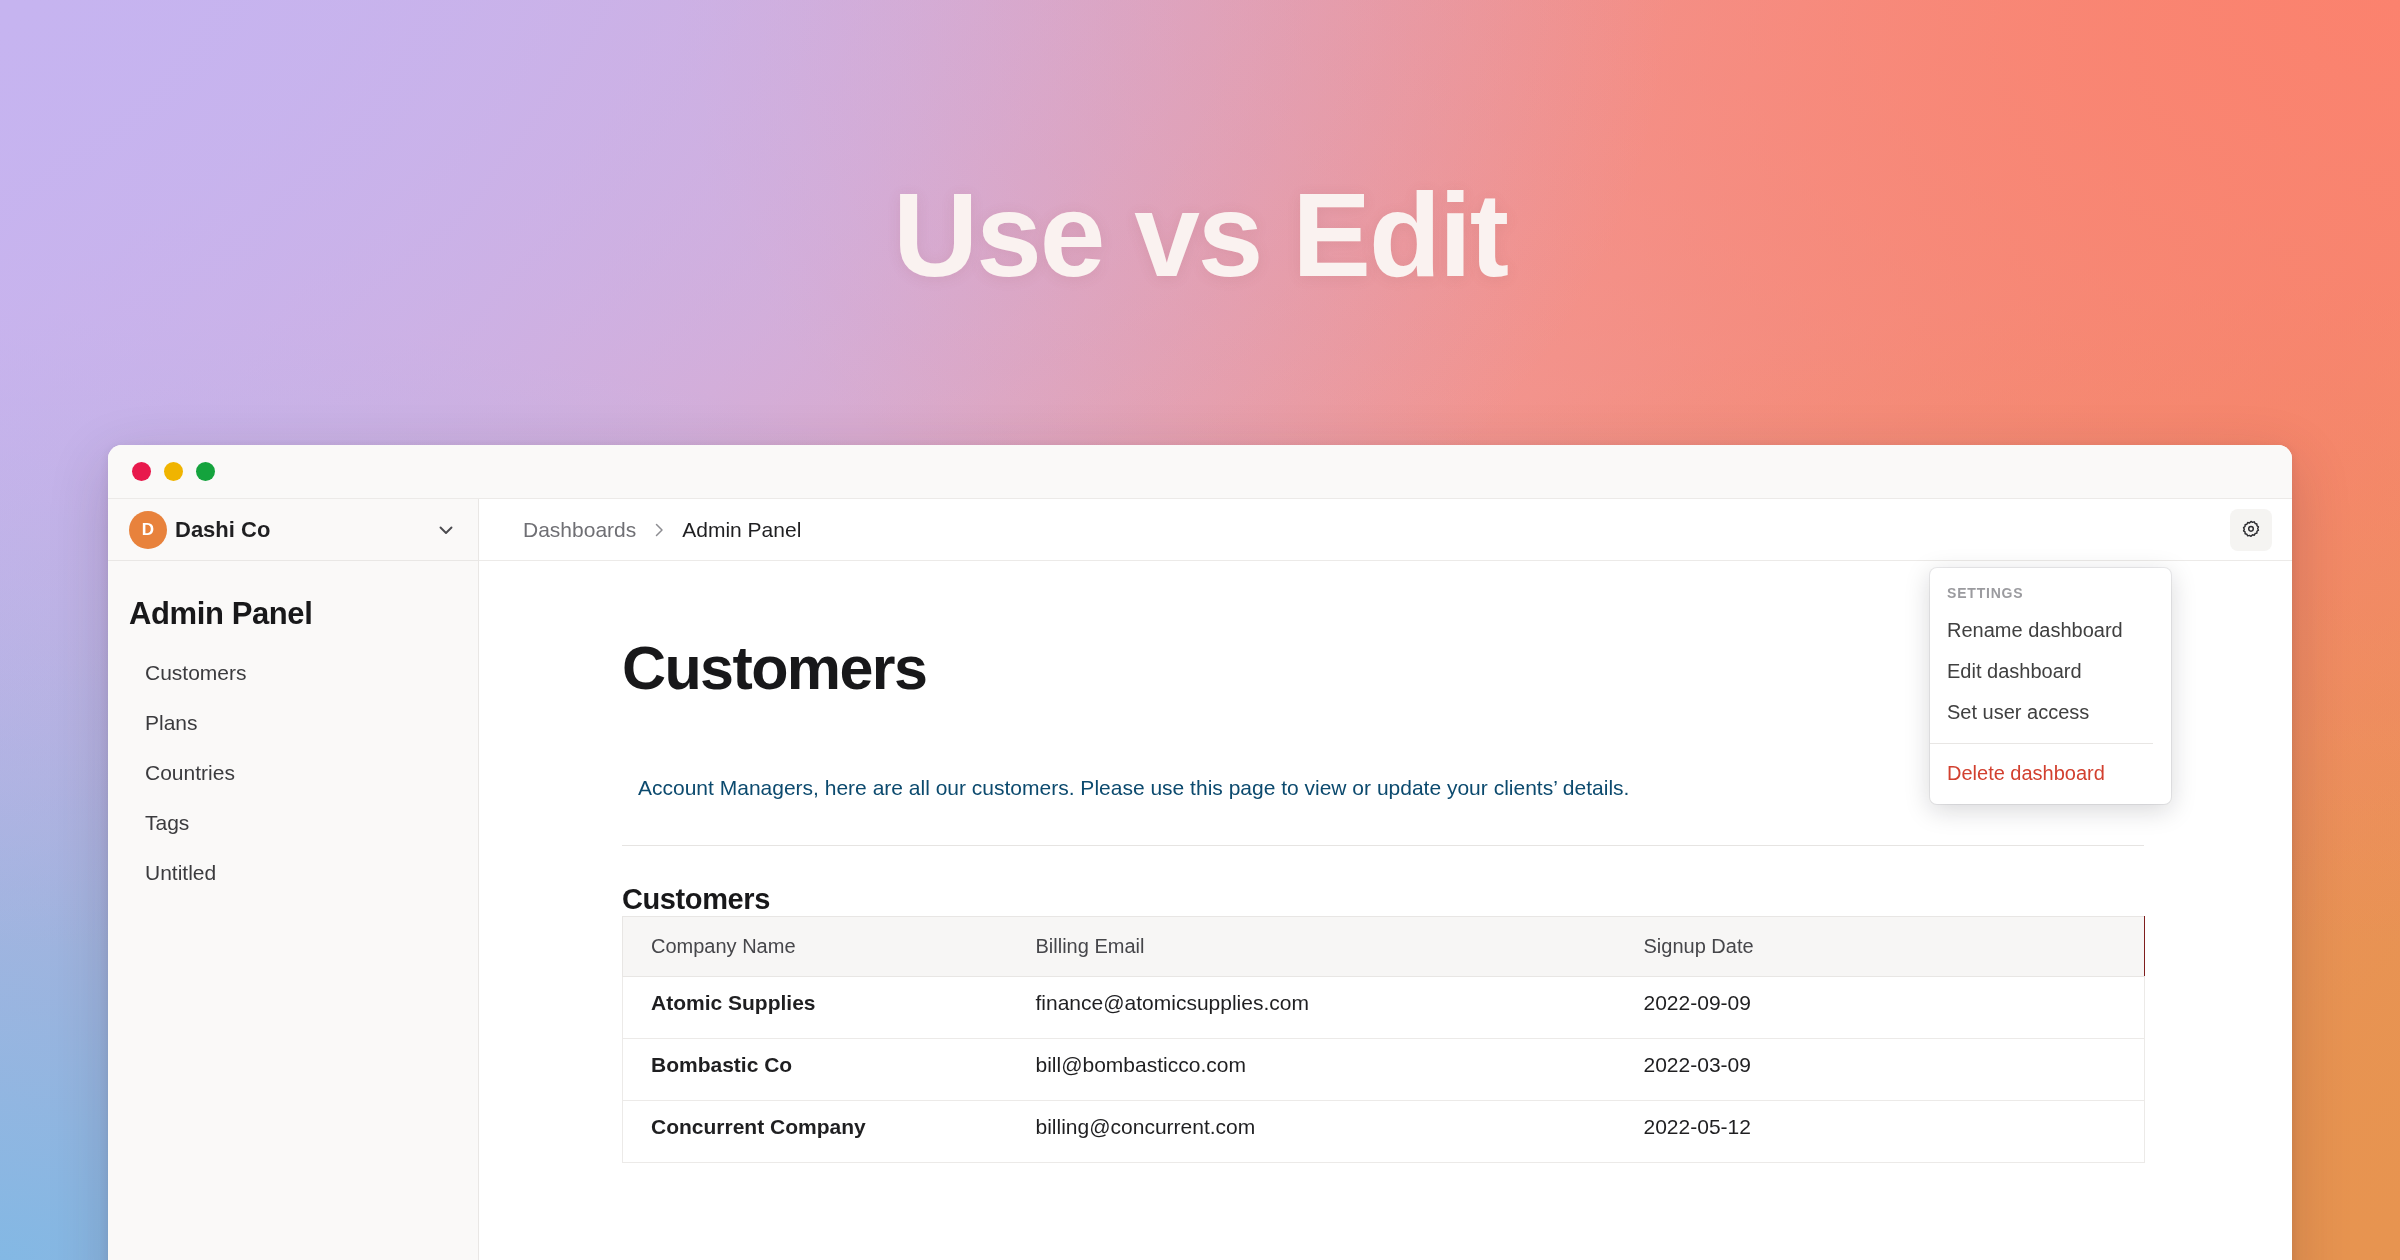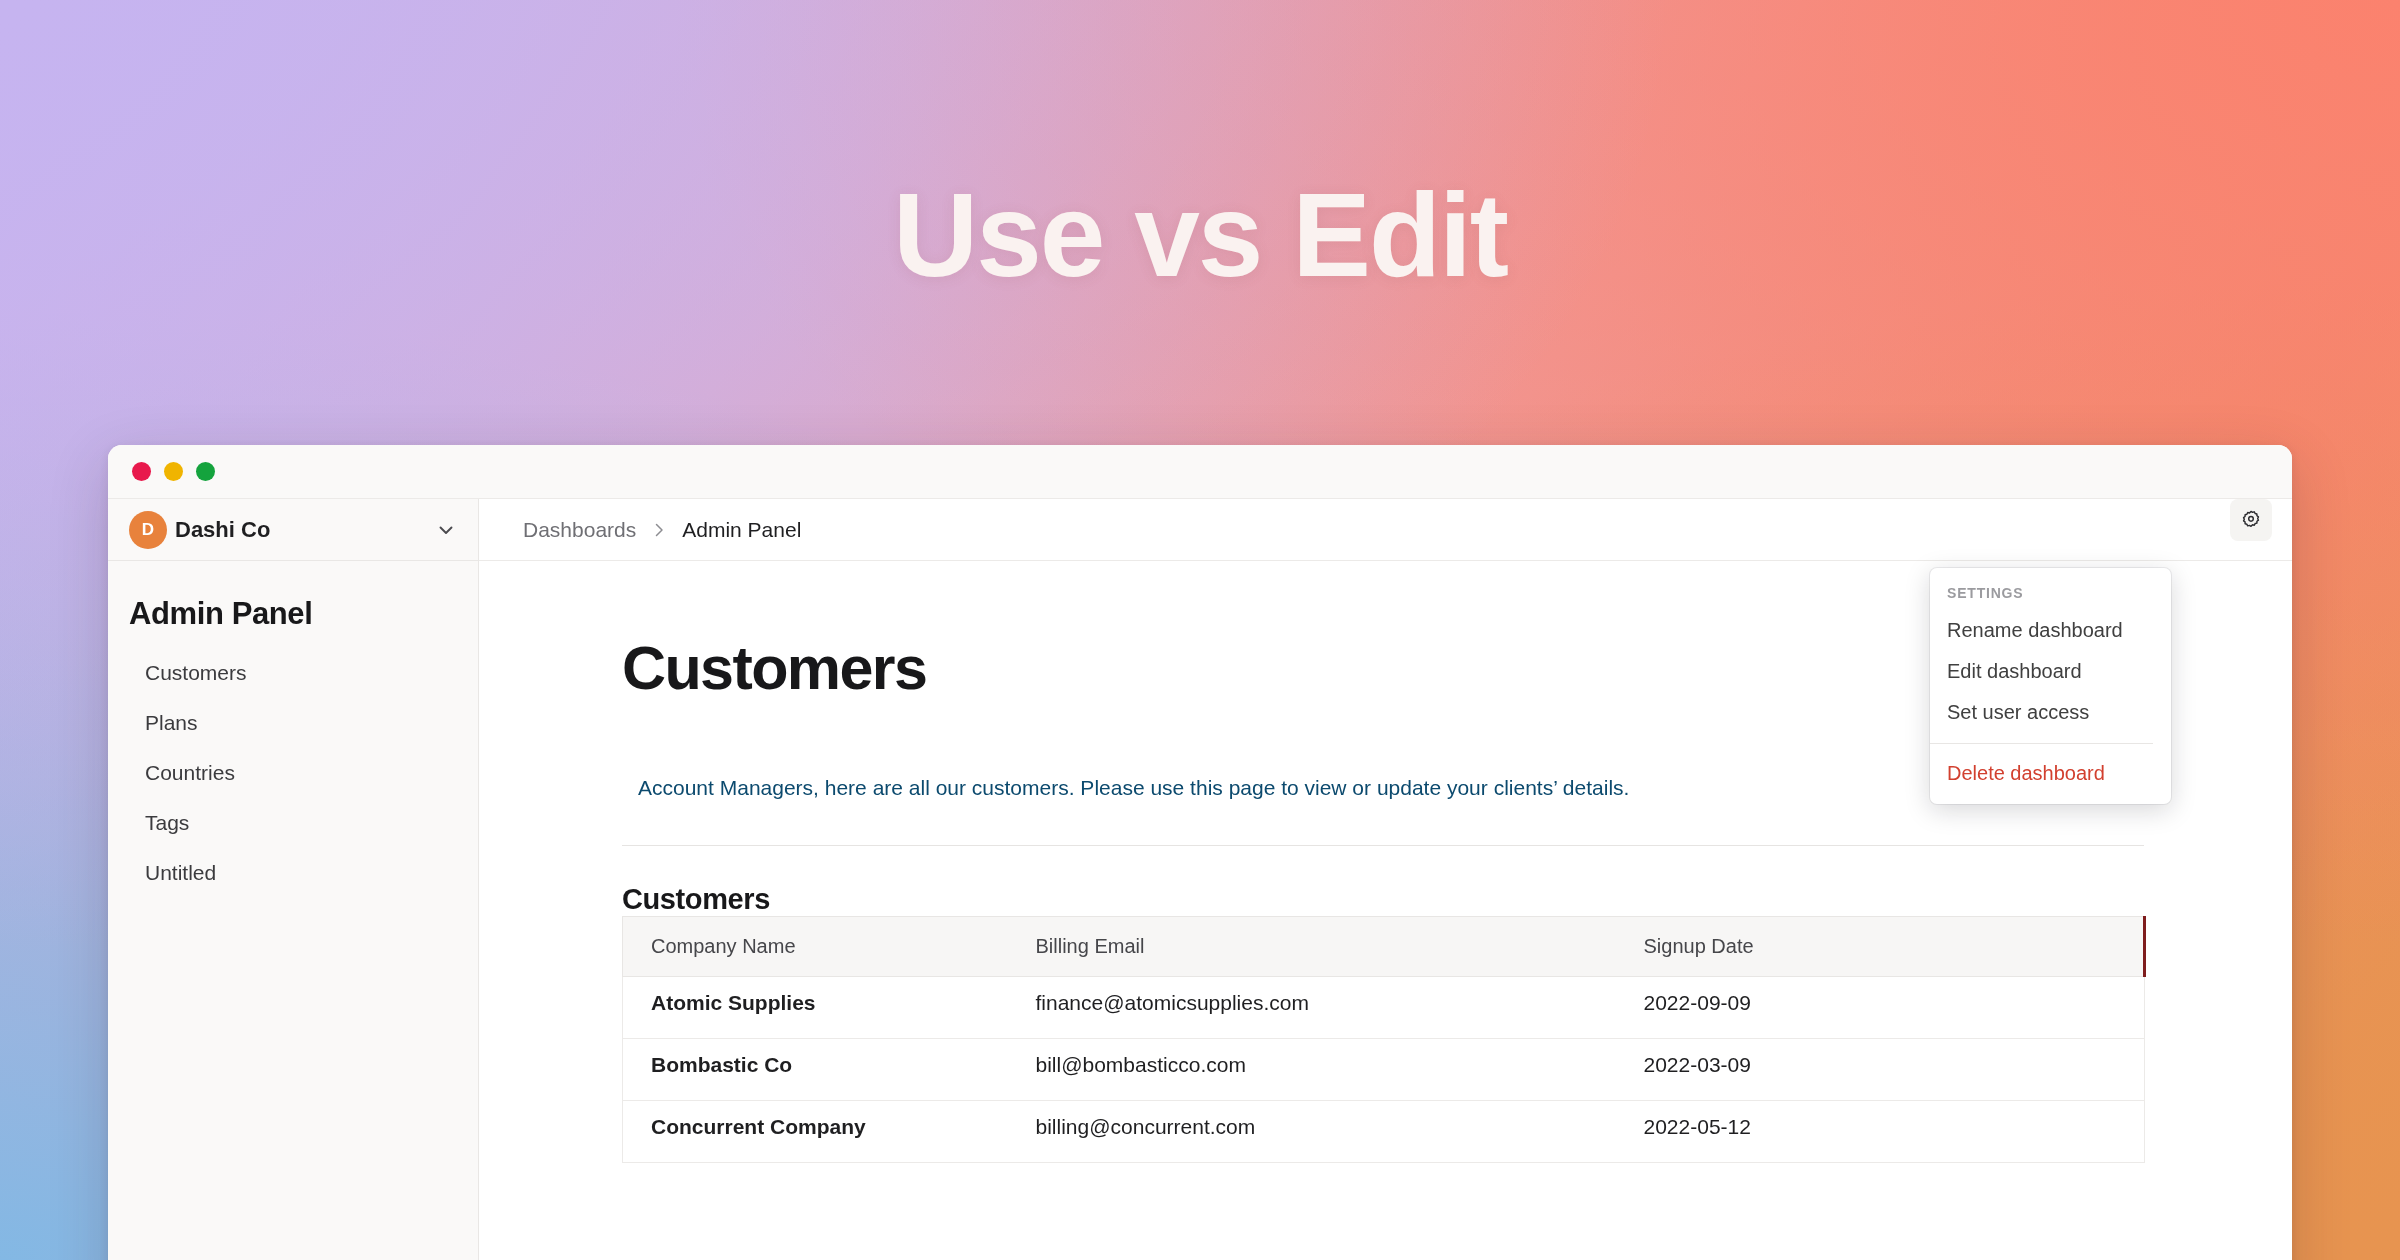--- a/index.html
+++ b/index.html
@@ -140,20 +140,21 @@
   
   .main {
     flex: 1 1 auto;
     background: #ffffff;
     position: relative;
   }
   .topbar {
     height: 62px;
     border-bottom: 1px solid #eceae8;
     display: flex;
+    align-items: center;
     padding: 0 20px 0 44px;
     box-sizing: border-box;
   }
   .crumbs {
     display: flex;
     align-items: center;
     flex: 1 1 auto;
   }
   .crumb {
     font-size: 21px;
@@ -221,21 +222,21 @@
     background: #f7f6f5;
     text-align: left;
     font-size: 20px;
     font-weight: 400;
     color: #46464a;
     padding: 18px 0 18px 28px;
     border-top: 1px solid #e8e6e4;
     border-bottom: 1px solid #e8e6e4;
   }
   .table thead th:first-child { border-left: 1px solid #e8e6e4; }
-  .table thead th:last-child  { border-right: 3px solid #7f1d1d; }
+  .table thead th:last-child  { border-right: 1px solid #7f1d1d; }
   .table tbody td {
     font-size: 21px;
     color: #1f1f21;
     padding: 14px 0 23px 28px;
     border-bottom: 1px solid #eceae8;
   }
   .table tbody td:first-child { border-left: 1px solid #eceae8; font-weight: 700; }
   .table tbody td:last-child  { border-right: 1px solid #eceae8; }
   .col-a { width: 385px; }
   .col-b { width: 608px; }

